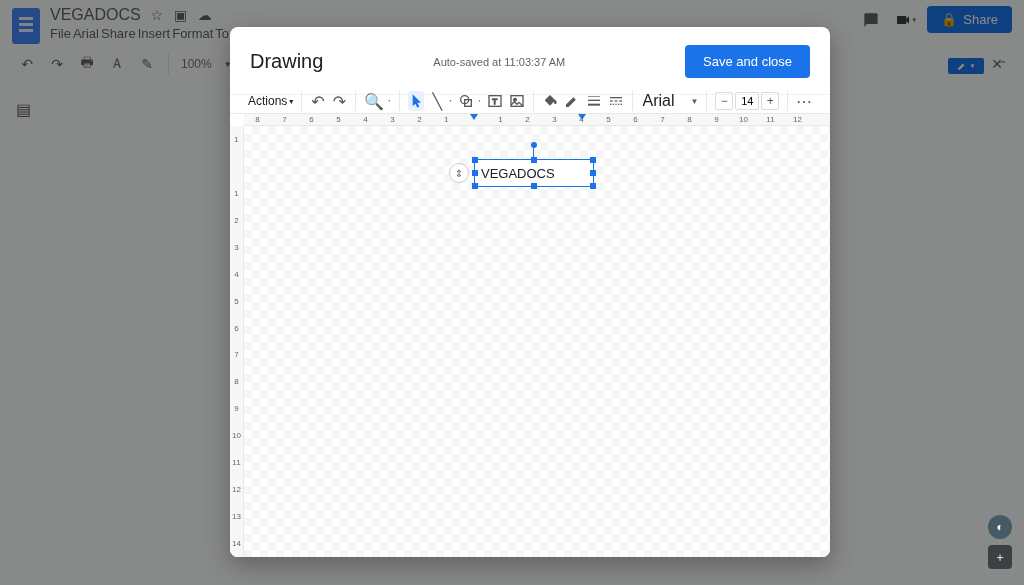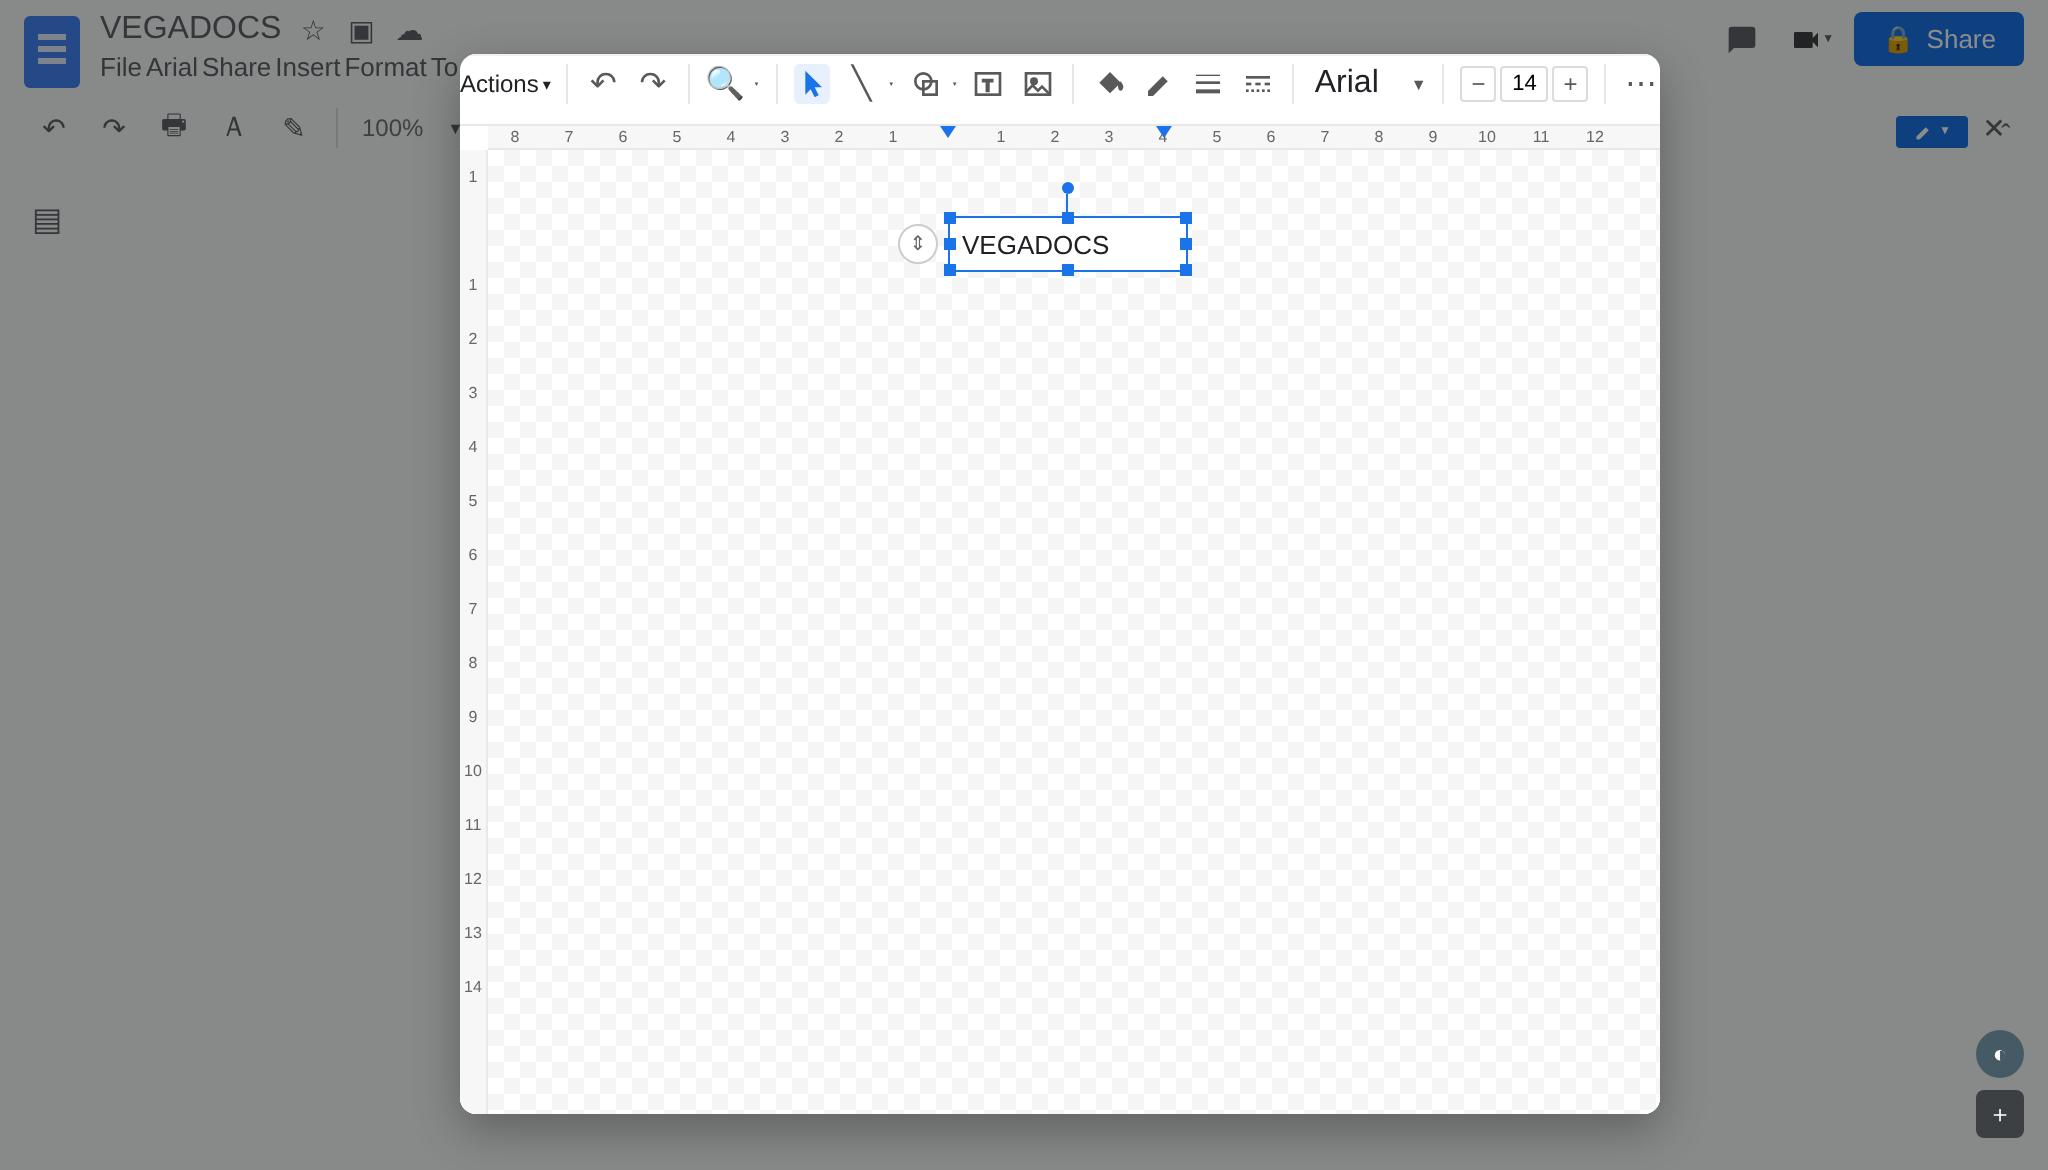--- a/index.html
+++ b/index.html
@@ -26,21 +26,21 @@
 .edit-pill { position:absolute; right:40px; top:58px; background:#1a73e8; color:#fff; width:36px; height:16px; border-radius:2px; display:flex; align-items:center; justify-content:center; }
 .outline-ic { position:absolute; left:16px; top:100px; width:18px; height:18px; color:#5f6368; }
 
 
 .modal { position:absolute; left:230px; top:27px; width:600px; height:530px; background:#fff; border-radius:8px; box-shadow: 0 8px 24px rgba(0,0,0,0.3); overflow:hidden; display:flex; flex-direction:column; }
 .modal-head { display:flex; align-items:center; padding: 18px 20px 16px; }
 .modal-title { font-size: 20px; color:#202124; font-weight: 400; }
 .modal-status { font-size: 11px; color:#5f6368; margin-left: 110px; }
 .save-btn { margin-left:auto; background:#1a73e8; color:#fff; border:none; border-radius:4px; padding: 9px 18px; font-size:13px; font-weight:500; cursor:pointer; }
 
-.modal-toolbar { display:flex; align-items:center; gap:6px; padding: 0 0 6px; border-top:1px solid #f1f1f1; border-bottom:1px solid #e8e8e8; height:36px; }
+.modal-toolbar { display:flex; align-items:center; gap:6px; padding: 0 18px 6px; border-top:1px solid #f1f1f1; border-bottom:1px solid #e8e8e8; height:20px; }
 .actions-btn { font-size:12px; color:#202124; display:flex; align-items:center; gap:2px; }
 .mt-ic { width:20px; height:20px; display:flex; align-items:center; justify-content:center; color:#595959; }
 .mt-ic svg { width:16px; height:16px; }
 .mt-ic.sel { background:#e8f0fe; border-radius:3px; }
 .mt-sep { width:1px; height:20px; background:#e8e8e8; margin:0 2px; }
 .dd { font-size:3px; margin-left:-2px; color:#595959; }
 .font-box { font-size:16px; color:#202124; padding: 0 2px; min-width:44px; }
 .size-ctrl { display:flex; align-items:center; gap:2px; }
 .size-btn { width:18px; height:18px; border:1px solid #dadce0; border-radius:2px; display:flex; align-items:center; justify-content:center; font-size:12px; color:#595959; }
 .size-val { width:24px; height:18px; border:1px solid #dadce0; border-radius:2px; display:flex; align-items:center; justify-content:center; font-size:11px; }
@@ -131,20 +131,25 @@
       </svg>
       <span style="font-size:6px;margin-left:3px;">▼</span>
     </div>
   <span class="tb-ic" style="position:absolute;right:12px;top:58px;">ˆ</span>
   <div class="outline-ic">▤</div>
 </div>
 
 <div class="dim"></div>
 
 <div class="modal">
+  <div class="modal-head">
+    <span class="modal-title">Drawing</span>
+    <span class="modal-status">Auto-saved at 11:03:37 AM</span>
+    <button class="save-btn">Save and close</button>
+  </div>
   <div class="modal-toolbar">
     <span class="actions-btn">
         <span>Actions</span>
         <span style="font-size:8px;">▾</span>
       </span>
     <span class="mt-sep"></span>
     <span class="mt-ic">↶</span>
     <span class="mt-ic">↷</span>
     <span class="mt-sep"></span>
     <span class="mt-ic">🔍</span>

